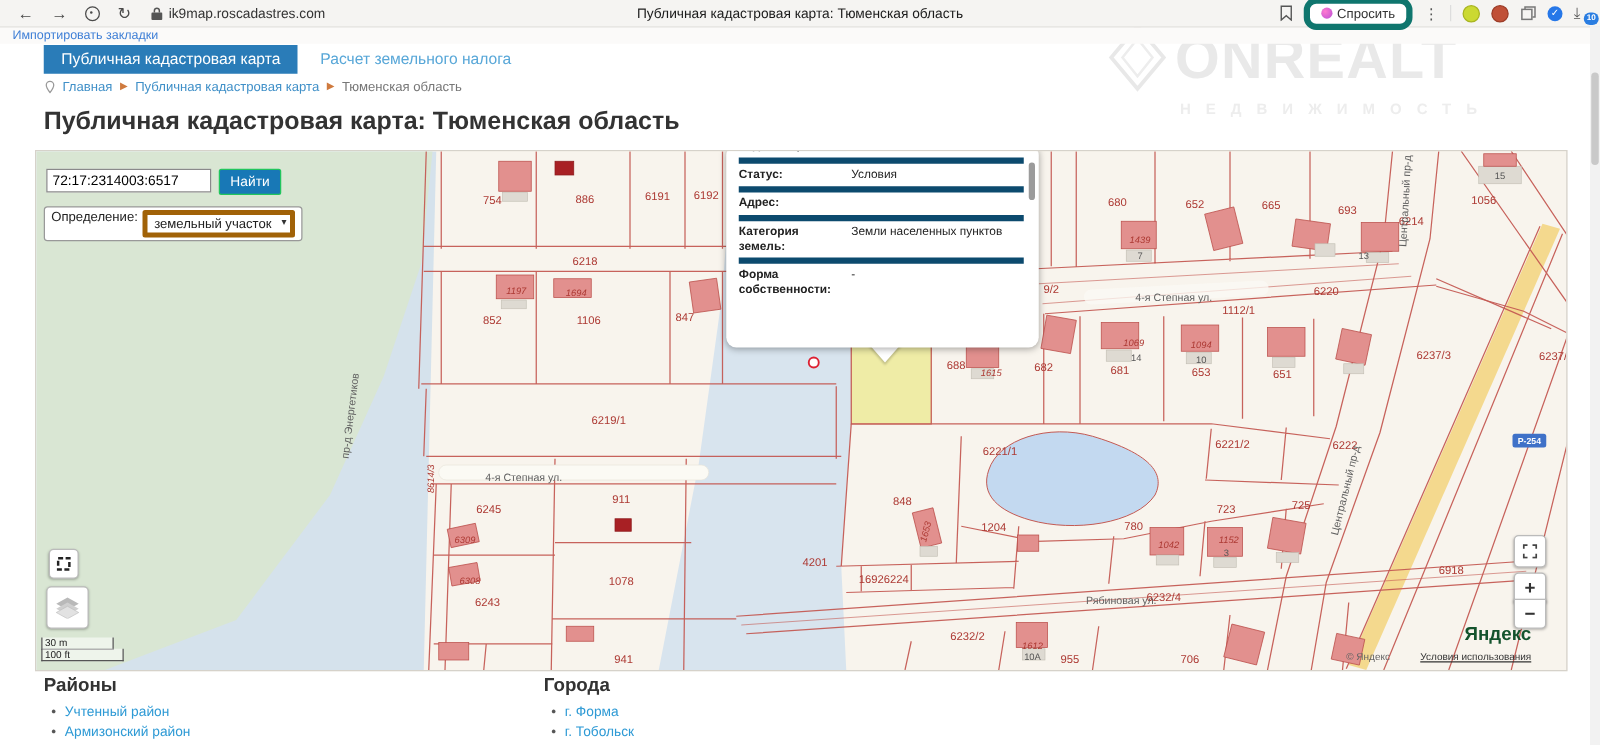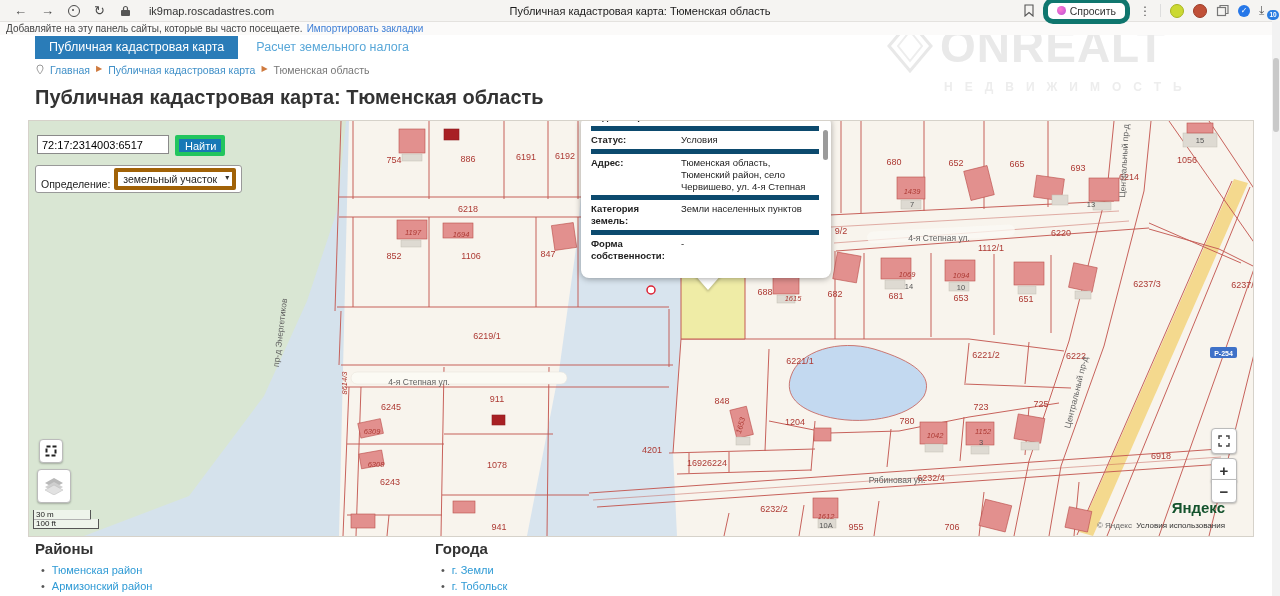--- a/index.html
+++ b/index.html
@@ -4,21 +4,21 @@
 <style>
   html,body{margin:0;padding:0;}
   body{width:1280px;height:596px;position:relative;overflow:hidden;background:#fff;
        font-family:"Liberation Sans",sans-serif;color:#222;}
   
   .browser{position:absolute;left:0;top:0;width:1280px;height:21px;background:#f5f4f2;
            border-bottom:1px solid #e4e2df;display:flex;align-items:center;z-index:20;font-size:11px;}
   .nav-ic{color:#4a4a4a;font-size:13px;line-height:21px;margin-left:14px;cursor:pointer;}
   .circle-ic{width:10px;height:10px;border:1.5px solid #4a4a4a;border-radius:50%;margin-left:14px;position:relative;}
   .circle-ic::after{content:"";position:absolute;left:3px;top:3px;width:2px;height:2px;background:#4a4a4a;border-radius:50%;}
-  .urlbox{display:flex;align-items:flex-start;margin-left:16px;gap:19px;}
+  .urlbox{display:flex;align-items:flex-start;margin-left:16px;gap:5px;}
   .url-text{color:#333;font-size:11px;}
   .tab-title{position:absolute;left:50%;transform:translateX(-50%);font-size:11px;color:#1b1b1b;white-space:nowrap;}
   .chrome-right{position:absolute;right:6px;top:0;height:21px;display:flex;align-items:center;gap:9px;}
   .ask-pill{display:flex;align-items:center;gap:4px;border:5px solid #0f766e;background:#fff;border-radius:10px;
             padding:1px 9px;font-size:10.5px;color:#333;height:14px;}
   .alice-dot{width:9px;height:9px;border-radius:50%;background:radial-gradient(circle at 35% 35%,#ff7ad0,#b94fd6);}
   .kebab{color:#555;font-size:12px;letter-spacing:0;}
   .vdiv{width:1px;height:13px;background:#ddd;}
   .ext-green{width:12px;height:12px;border-radius:50%;background:#cbd932;border:1px solid #a8b421;}
   .ext-red{width:12px;height:12px;border-radius:50%;background:#c05038;border:1px solid #9c3c28;}
@@ -51,23 +51,23 @@
   .ml-badge{fill:#fff;font-size:7px;font-weight:bold;}
   .rl{stroke:#c45a53;stroke-width:1;fill:none;opacity:.95;}
   .rl2{stroke:#c45a53;stroke-width:.6;fill:none;opacity:.8;}
   .b-pink{fill:#e2908e;stroke:#bb4f4b;stroke-width:.6;}
   .b-dark{fill:#a82024;stroke:#8c1b1e;stroke-width:.6;}
   .annex{fill:#dedad2;stroke:#c2beb4;stroke-width:.5;}
   
   .sbox{position:absolute;left:8px;top:14px;display:flex;gap:6px;z-index:6;}
   .sbox input{width:122px;height:17px;border:1px solid #8a8a8a;font-size:11px;padding:0 4px;
               font-family:"Liberation Sans",sans-serif;background:#fff;}
-  .find-btn{width:50px;height:21px;background:#1878b6;color:#fff;border:4px solid #22c55e;border-radius:2px;
+  .find-btn{width:50px;height:21px;background:#1878b6;color:#fff;border:1px solid #22c55e;border-radius:2px;
             font-size:11px;cursor:pointer;font-family:"Liberation Sans",sans-serif;}
-  .dbox{position:absolute;left:6px;top:44px;display:inline-flex;align-items:flex-end;gap:4px;background:#fff;
+  .dbox{position:absolute;left:6px;top:44px;display:inline-flex;align-items:flex-start;gap:4px;background:#fff;
         border:1px solid #999;border-radius:3px;padding:2px 5px;font-size:10.5px;z-index:6;}
   .dd{border:4px solid #a16207;border-radius:2px;background:#fff;padding:1px 15px 1px 5px;position:relative;cursor:pointer;}
   .dd::after{content:"▾";position:absolute;right:3px;top:1px;font-size:8px;color:#333;}
   
   .popup{position:absolute;left:552px;top:-5px;width:250px;height:162px;background:#fff;border-radius:8px;
          box-shadow:0 1px 6px rgba(0,0,0,.35);z-index:5;overflow:hidden;padding:2px 12px 4px 10px;box-sizing:border-box;}
   .popup .rows{margin-top:-10px;}
   .prow{display:flex;border-bottom:5px solid #0c4a6e;padding:3px 0;}
   .prow:last-child{border-bottom:none;}
   .plabel{width:86px;flex:none;font-weight:bold;font-size:9.5px;color:#222;padding-right:4px;line-height:1.25;}
@@ -82,21 +82,21 @@
   .btn-square{left:10px;top:318px;width:22px;height:22px;}
   .btn-layers{left:8px;top:348px;width:32px;height:32px;}
   .scalebar{position:absolute;left:4px;top:389px;z-index:6;font-size:8px;color:#222;}
   .sc-m{width:52px;border:1px solid #555;border-top:none;background:rgba(255,255,255,.55);padding:0 2px;height:9px;line-height:9px;}
   .sc-ft{width:60px;border:1px solid #555;border-top:none;background:rgba(255,255,255,.55);padding:0 2px;height:9px;line-height:9px;margin-top:-1px;}
   .btn-fs{left:1182px;top:307px;width:24px;height:24px;}
   .btn-zin{left:1182px;top:337px;width:24px;height:22px;border-radius:4px 4px 0 0;font-size:15px;color:#333;font-weight:bold;}
   .btn-zout{left:1182px;top:358px;width:24px;height:22px;border-radius:0 0 4px 4px;font-size:15px;color:#333;font-weight:bold;}
   .ylogo{position:absolute;right:28px;bottom:20px;color:#14532d;font-size:15px;font-weight:bold;z-index:6;}
   .ycopy{position:absolute;right:28px;bottom:6px;font-size:8px;color:#666;z-index:6;}
-  .ycopy a{color:#333;margin-left:2px;}
+  .ycopy a{color:#333;text-decoration:underline;margin-left:22px;}
   
   .fcol{position:absolute;top:540px;z-index:3;}
   .fcol h2{margin:0;font-size:15px;font-weight:bold;color:#333;}
   .fcol ul{margin:7px 0 0 6px;padding:0;list-style:none;}
   .fcol li{font-size:11px;margin-bottom:4px;color:#555;}
   .fcol li::before{content:"•";margin-right:7px;color:#555;}
   .fcol a{color:#2e9ad5;text-decoration:none;cursor:pointer;}
   
   .wm{position:absolute;left:886px;top:18px;z-index:8;pointer-events:none;}
   .wm-row{display:flex;align-items:center;gap:6px;}
@@ -140,21 +140,20 @@
       </svg>
     <span class="ext-blue">✓</span>
     <span class="dl-wrap">
       <span class="dl-arrow">⤓</span>
       <span class="dl-badge">10</span>
     </span>
   </div>
 </div>
 
 <div class="bmbar">
-  <span>Добавляйте на эту панель сайты, которые вы часто посещаете.</span>
   <a>Импортировать закладки</a>
 </div>
 
 <div class="tabs">
   <span class="tab-active">Публичная кадастровая карта</span>
   <span class="tab-link">Расчет земельного налога</span>
 </div>
 
 <div class="crumbs">
   <svg width="8" height="11">
@@ -326,21 +325,20 @@
         <div class="prow">
           <div class="plabel">Кад. номер:</div>
           <div class="pval">72:17:2314003:6517</div>
         </div>
         <div class="prow">
           <div class="plabel">Статус:</div>
           <div class="pval">Условия</div>
         </div>
         <div class="prow">
           <div class="plabel">Адрес:</div>
-          <div class="pval">Тюменская область, Тюменский район, село Червишево, ул. 4-я Степная</div>
         </div>
         <div class="prow">
           <div class="plabel">Категория земель:</div>
           <div class="pval">Земли населенных пунктов</div>
         </div>
         <div class="prow">
           <div class="plabel">Форма собственности:</div>
           <div class="pval">-</div>
         </div>
       </div>
@@ -385,28 +383,28 @@
   <div class="ylogo">Яндекс</div>
   <div class="ycopy">
     <span>© Яндекс</span>
     <a>Условия использования</a>
   </div>
 </div>
 
 <div class="fcol" style="left:35px">
   <h2>Районы</h2>
   <ul id="districts-list">
-      <li><a>Тюменская район</a></li>
+      <li><a>Учтенный район</a></li>
       <li><a>Армизонский район</a></li>
     </ul>
 </div>
 <div class="fcol" style="left:435px">
   <h2>Города</h2>
   <ul id="cities-list">
-      <li><a>г. Земли</a></li>
+      <li><a>г. Форма</a></li>
       <li><a>г. Тобольск</a></li>
     </ul>
 </div>
 
 <div class="wm">
   <div class="wm-row">
     <svg width="48" height="56">
       <path d="M24,3 L45,28 L24,53 L3,28 Z" fill="none" stroke="#e8e8e8" stroke-width="3"></path>
       <path d="M24,13 L36,28 L24,43 L12,28 Z" fill="none" stroke="#ededed" stroke-width="2"></path>
     </svg>

